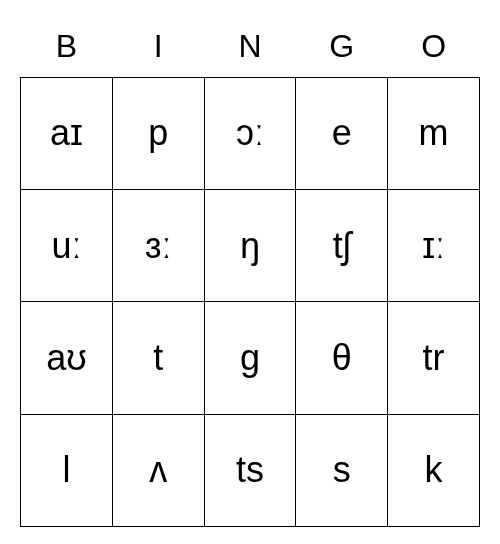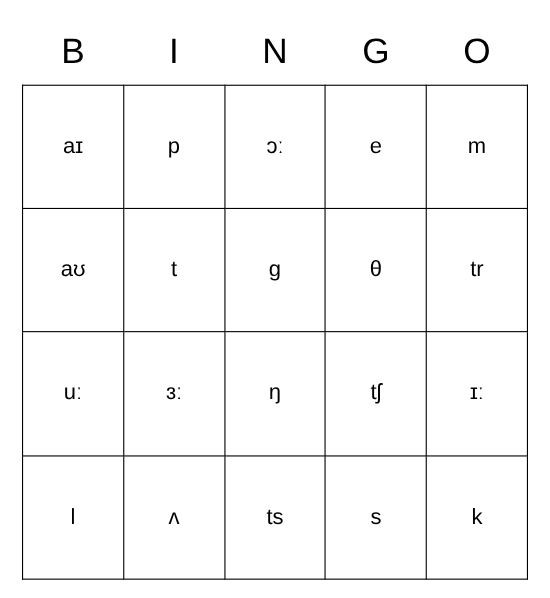--- a/index.html
+++ b/index.html
@@ -27,21 +27,21 @@
       width: 100%;
       height: 100%;
       border-collapse: collapse;
     }
 
     .bingo-table td,
     .bingo-table th {
       border: 1.5px solid #000000;
       text-align: center;
       vertical-align: middle;
-      font-size: 20px;
+      font-size: 36px;
     }
 
     .bingo-table .header-row th {
       font-size: 32px;
       font-weight: normal;
       height: 60px;
       border: none;
     }
 
     .bingo-table tbody td {
@@ -65,32 +65,32 @@
     </thead>
     <tbody id="bingo-body">
     <tr>
           <td>aɪ</td>
           <td>p</td>
           <td>ɔː</td>
           <td>e</td>
           <td>m</td>
         </tr>
         <tr>
+          <td>uː</td>
+          <td>ɜː</td>
+          <td>ŋ</td>
+          <td>tʃ</td>
+          <td>ɪː</td>
+        </tr>
+        <tr>
           <td>aʊ</td>
           <td>t</td>
           <td>g</td>
           <td>θ</td>
           <td>tr</td>
-        </tr>
-        <tr>
-          <td>uː</td>
-          <td>ɜː</td>
-          <td>ŋ</td>
-          <td>tʃ</td>
-          <td>ɪː</td>
         </tr>
         <tr>
           <td>l</td>
           <td>ʌ</td>
           <td>ts</td>
           <td>s</td>
           <td>k</td>
         </tr>
       </tbody>
   </table>

